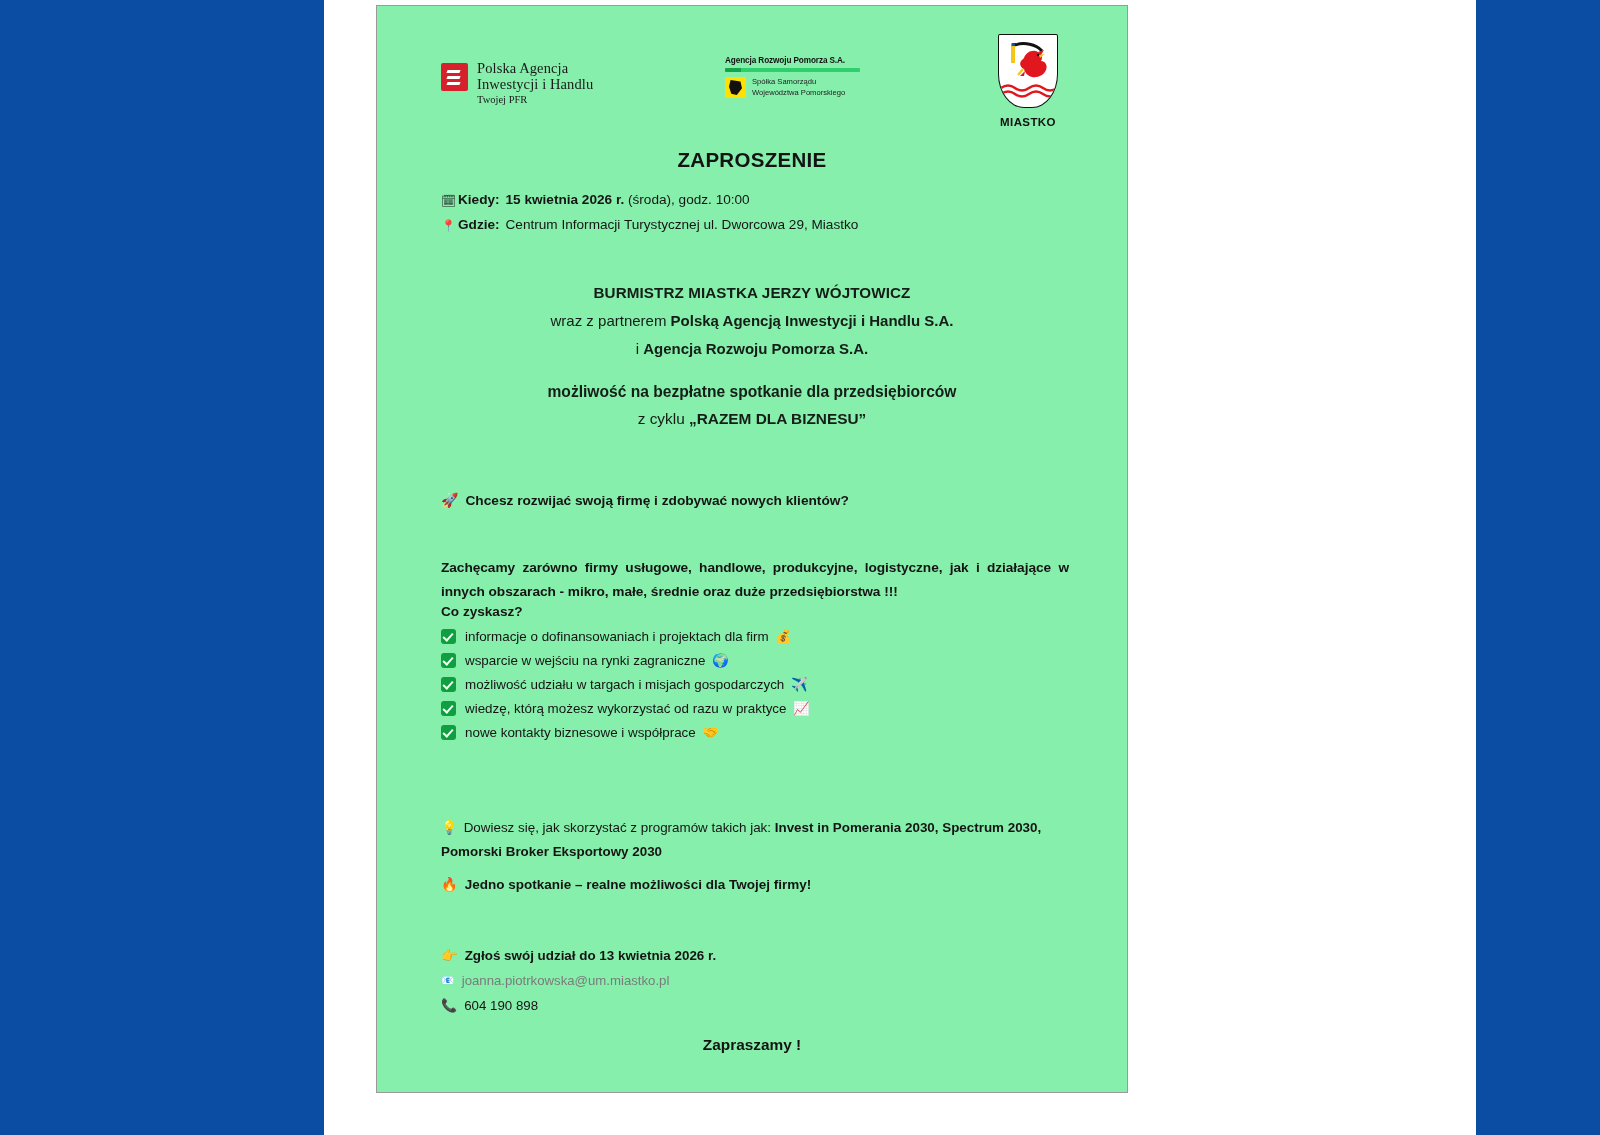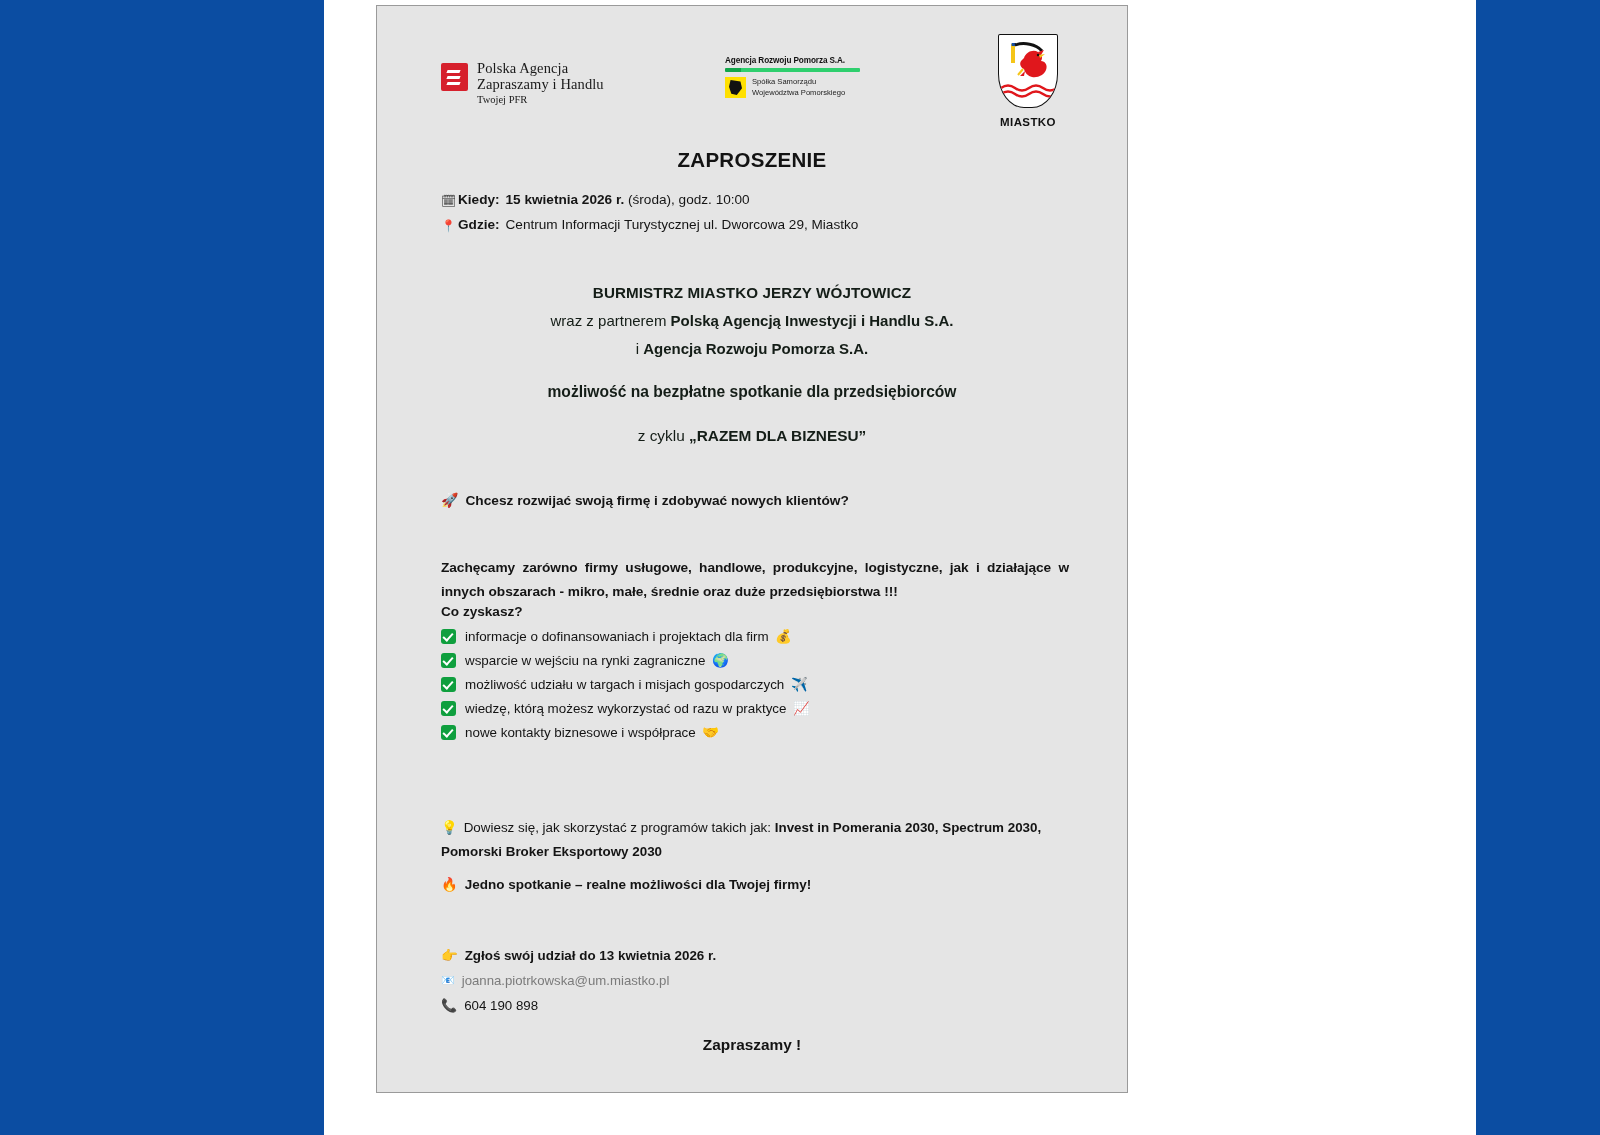--- a/index.html
+++ b/index.html
@@ -21,21 +21,21 @@
     width: 1152px;
     height: 1135px;
     background: #ffffff;
   }
   #page {
     position: absolute;
     left: 52px;
     top: 5px;
     width: 752px;
     height: 1088px;
-    background: #e5e5e5;
+    background: #86efac;
     border: 1px solid #9a9a9a;
     box-sizing: border-box;
     overflow: hidden;
   }
   .inner {
     position: absolute;
     left: 0; top: 0; right: 0; bottom: 0;
     padding: 0;
   }
 
@@ -222,21 +222,21 @@
   }
   .cb2 { font-size: 15px; margin-top: 11px; }
   .cb2 b { font-weight: bold; }
   .cb3 { font-size: 15px; margin-top: 11px; }
   .cb3 b { font-weight: bold; }
   .cb4 {
     font-size: 15.6px;
     font-weight: bold;
     margin-top: 26px;
   }
-  .cb5 { font-size: 15.4px; margin-top: 26px; }
+  .cb5 { font-size: 15.4px; margin-top: 9px; }
   .cb5 b { font-weight: bold; }
 
   .para {
     position: absolute;
     left: 64px;
     width: 628px;
     color: #141414;
   }
   .p-hook { top: 486px; }
   .p-hook .h1 {
@@ -352,21 +352,21 @@
       <div class="logo-row">
 
         <div class="paih">
           <div class="paih-mark">
             <i></i>
               <i></i>
               <i></i>
           </div>
           <div class="paih-txt">
             <div class="l1">Polska Agencja</div>
-            <div class="l2">Zapraszamy i Handlu</div>
+            <div class="l2">Inwestycji i Handlu</div>
             <div class="l3">Twojej PFR</div>
           </div>
         </div>
 
         <div class="arp">
           <div class="arp-title">Agencja Rozwoju Pomorza S.A.</div>
           <div class="arp-bar"></div>
           <div class="arp-bot">
             <div class="arp-shield"></div>
             <div class="arp-sub">
@@ -413,21 +413,21 @@
           <span>(środa), godz. 10:00</span>
         </div>
         <div class="meta-line">
           <span class="mi">📍</span>
           <span class="lbl">Gdzie:</span>
           <span>Centrum Informacji Turystycznej  ul. Dworcowa 29, Miastko</span>
         </div>
       </div>
 
       <div class="center-block">
-        <div class="cb1">BURMISTRZ MIASTKO JERZY WÓJTOWICZ</div>
+        <div class="cb1">BURMISTRZ MIASTKA JERZY WÓJTOWICZ</div>
         <div class="cb2">
           <span>wraz z partnerem </span><b> Polską Agencją Inwestycji i Handlu S.A.</b>
         </div>
         <div class="cb3">
           <span>i </span><b>Agencja Rozwoju Pomorza S.A.</b>
         </div>
         <div class="cb4">możliwość na bezpłatne spotkanie dla przedsiębiorców</div>
         <div class="cb5">
           <span>z cyklu </span><b>„RAZEM DLA BIZNESU”</b>
         </div>

